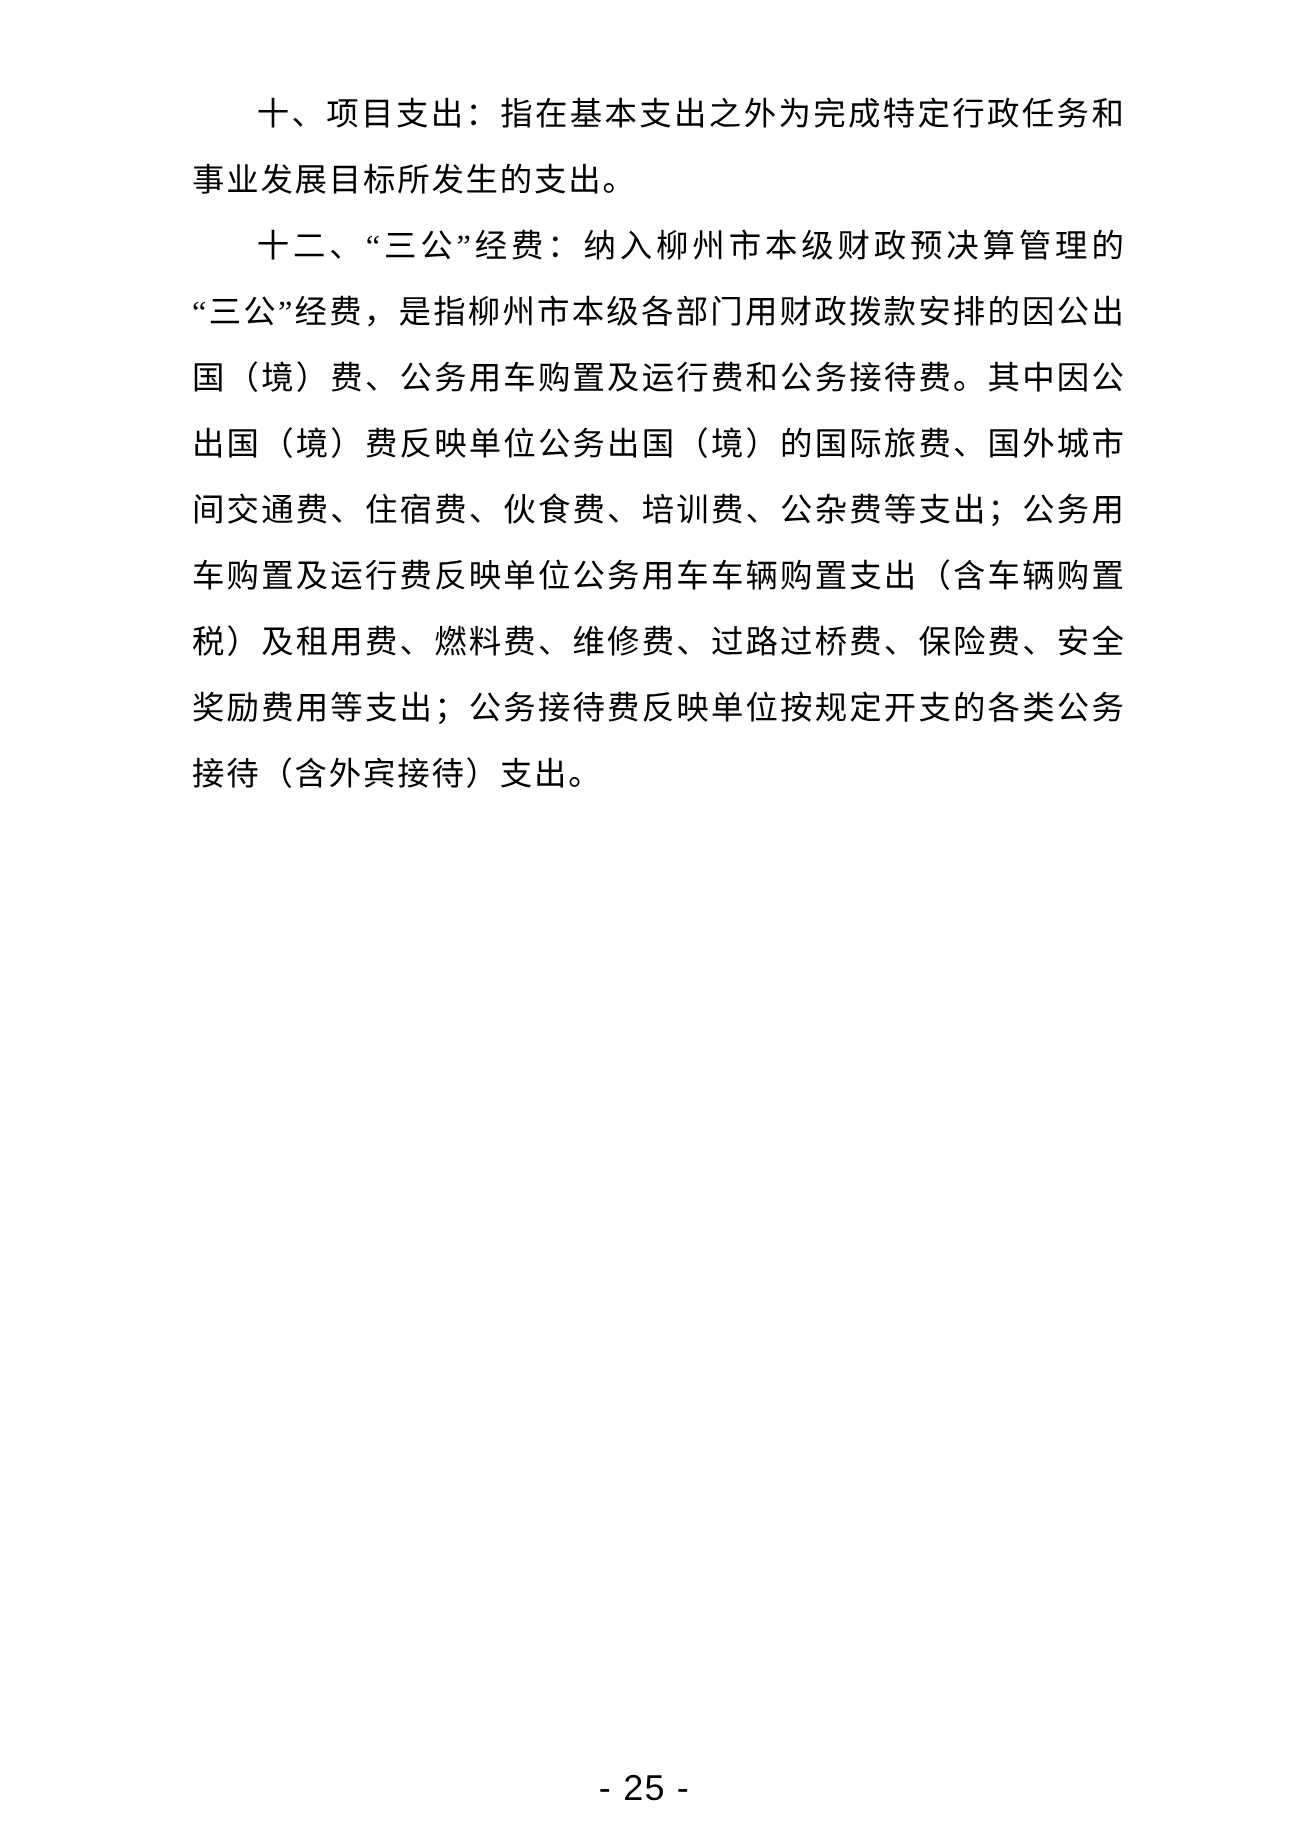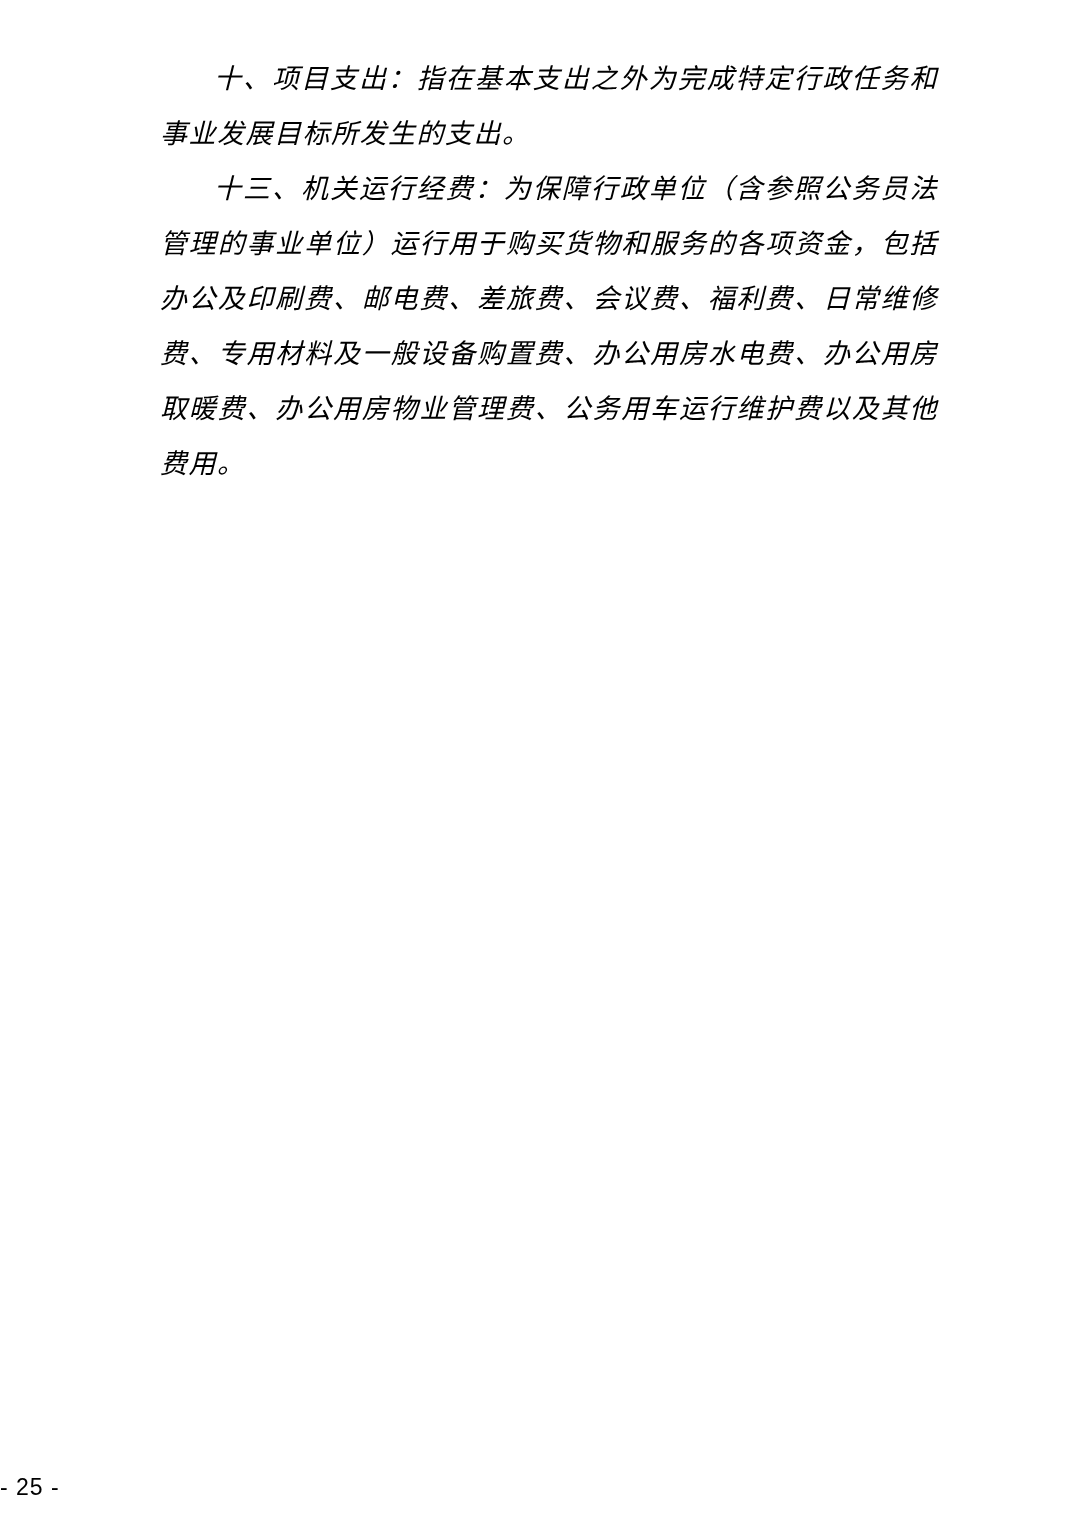--- a/index.html
+++ b/index.html
@@ -11,50 +11,50 @@
     position: relative;
     width: 1074px;
     height: 1520px;
     margin: 0 auto;
     background: #ffffff;
     color: #000000;
     overflow: hidden;
   }
   .content {
     position: absolute;
-    top: 52px;
+    top: 68px;
     left: 160px;
     width: 778px;
-    font-style: italic;
   }
   .para {
     margin: 0;
     font-family: "Liberation Serif", "DejaVu Serif", serif;
     font-size: 27px;
     line-height: 55px;
     letter-spacing: 1.5px;
     text-align: justify;
     text-justify: inter-ideograph;
     text-indent: 2em;
     word-break: break-all;
   }
   .footer {
     position: absolute;
     left: 0;
     right: 0;
     top: 1474px;
+    text-align: center;
     font-family: "Liberation Sans", "DejaVu Sans", sans-serif;
-    font-size: 23px;
+    font-size: 30px;
     color: #000000;
     letter-spacing: 1px;
   }
 </style>
 </head>
 <body>
 
 <div class="page">
   <div class="content">
     <p class="para">十、项目支出：指在基本支出之外为完成特定行政任务和事业发展目标所发生的支出。</p>
-    <p class="para">十三、机关运行经费：为保障行政单位（含参照公务员法管理的事业单位）运行用于购买货物和服务的各项资金，包括办公及印刷费、邮电费、差旅费、会议费、福利费、日常维修费、专用材料及一般设备购置费、办公用房水电费、办公用房取暖费、办公用房物业管理费、公务用车运行维护费以及其他费用。</p>
+    <p class="para">十二、“三公”经费：纳入柳州市本级财政预决算管理的“三公”经费，是指柳州市本级各部门用财政拨款安排的因公出国（境）费、公务用车购置及运行费和公务接待费。其中因公出国（境）费反映单位公务出国（境）的国际旅费、国外城市间交通费、住宿费、伙食费、培训费、公杂费等支出；公务用车购置及运行费反映单位公务用车车辆购置支出（含车辆购置税）及租用费、燃料费、维修费、过路过桥费、保险费、安全奖励费用等支出；公务接待费反映单位按规定开支的各类公务接待（含外宾接待）支出。</p>
   </div>
 
   <div class="footer">- 25 -</div>
 </div>
 
 </body></html>

